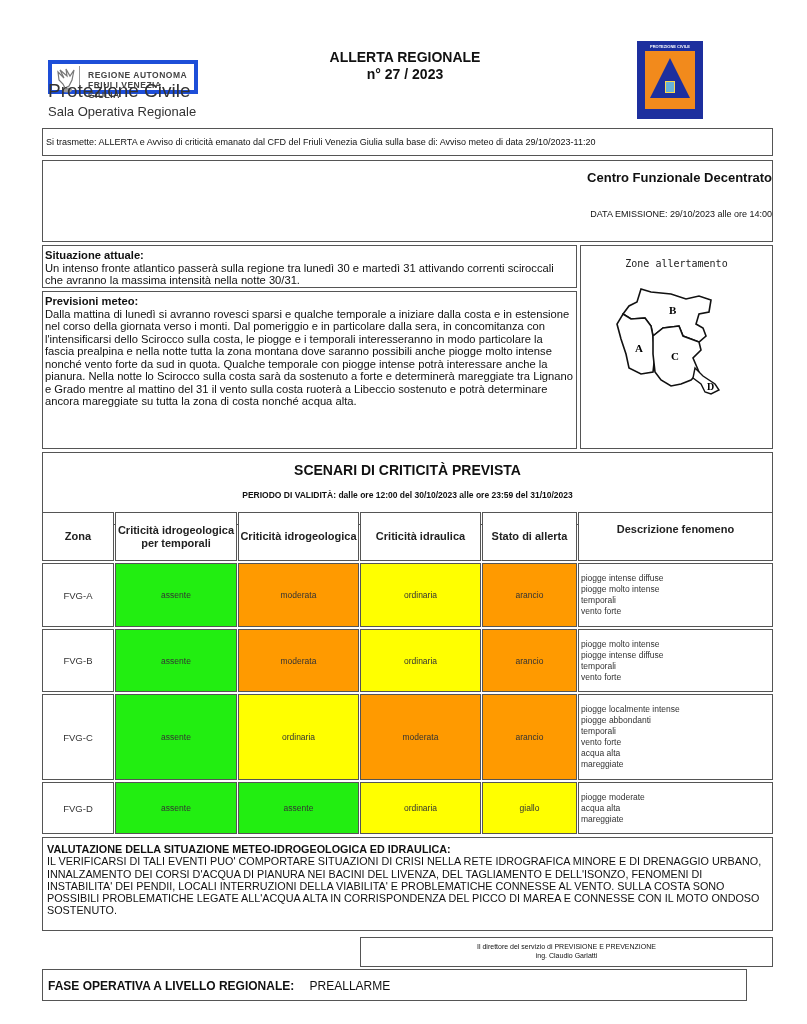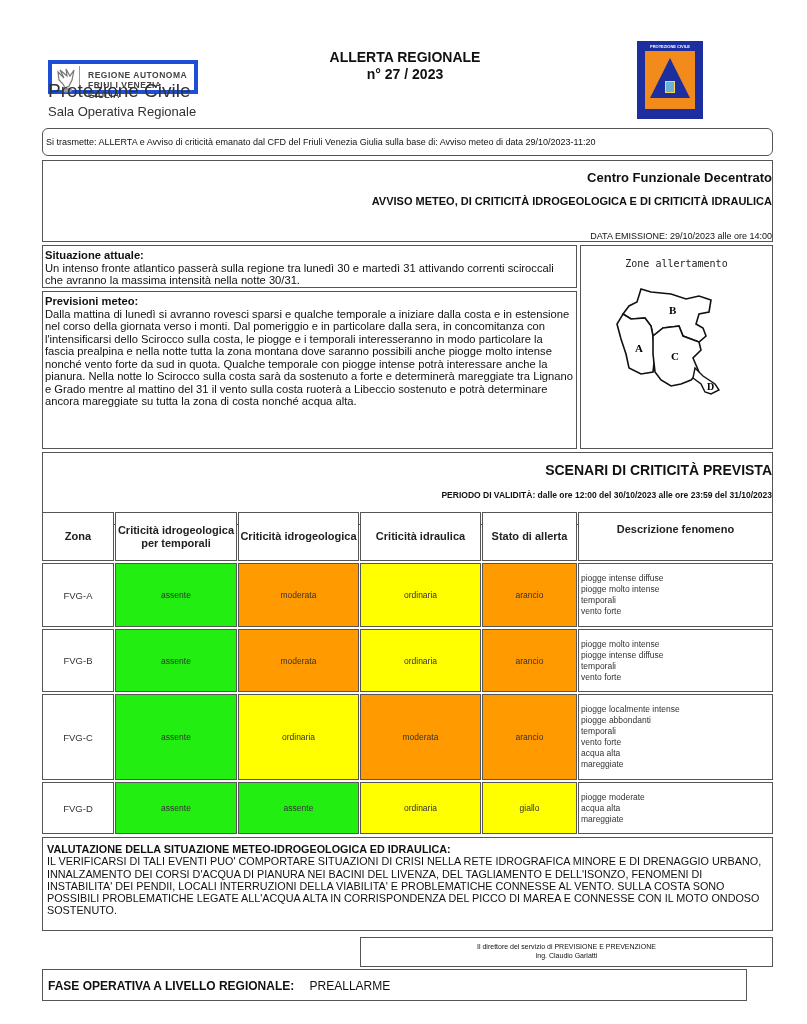--- a/index.html
+++ b/index.html
@@ -16,35 +16,35 @@
   .logo-pc { position: absolute; left: 0; top: 36px; font-size: 19px; color: #333; white-space: nowrap; }
   .logo-sala { position: absolute; left: 0; top: 60px; font-size: 13px; color: #333; white-space: nowrap; }
 
   .title-block { left: 240px; top: 49px; width: 330px; text-align: center; font-weight: bold; font-size: 14px; line-height: 17px; }
 
   .logo-right { left: 637px; top: 41px; width: 66px; height: 78px; background: #1d2f9e; }
   .logo-right .sq { position: absolute; left: 8px; top: 10px; width: 50px; height: 58px; background: #f28a1c; }
   .logo-right .tri { position: absolute; left: 13px; top: 17px; width: 0; height: 0; border-left: 20px solid transparent; border-right: 20px solid transparent; border-bottom: 40px solid #1d2f9e; }
   .logo-right .txt { position: absolute; left: 0; top: 3px; width: 66px; text-align: center; font-size: 4px; color: #fff; font-weight: bold; }
   .logo-right .shield { position: absolute; left: 28px; top: 40px; width: 10px; height: 12px; background: #6ab2d8; border: 1px solid #ffd94a; }
-  .trasmette { left: 42px; top: 128px; width: 731px; height: 28px; padding: 8px 0 0 3px; font-size: 9px; border-radius: 6px; }
+  .trasmette { left: 42px; top: 128px; width: 731px; height: 28px; padding: 8px 0 0 3px; font-size: 9px; }
 
   .cfd { left: 42px; top: 160px; width: 731px; height: 82px; text-align: right; }
   .cfd .t1 { font-weight: bold; font-size: 13px; margin-top: 9px; }
   .cfd .t2 { font-weight: bold; font-size: 11px; margin-top: 10px; }
   .cfd .t3 { font-size: 9px; margin-top: 24px; }
 
   .situazione { left: 42px; top: 245px; width: 535px; height: 43px; padding: 3px 2px; font-size: 11.2px; line-height: 12.5px; }
   .previsioni { left: 42px; top: 291px; width: 535px; height: 158px; padding: 3px 2px; font-size: 11.2px; line-height: 12.5px; }
   .bold { font-weight: bold; }
 
   .map { left: 580px; top: 245px; width: 193px; height: 204px; }
   .map .label { position: absolute; top: 12px; left: 0; width: 100%; text-align: center; font-family: "DejaVu Sans Mono", monospace; font-size: 10px; color: #222; }
 
-  .scenari { left: 42px; top: 452px; width: 731px; height: 73px; text-align: right; }
+  .scenari { left: 42px; top: 452px; width: 731px; height: 73px; text-align: center; }
   .scenari .t1 { font-weight: bold; font-size: 14px; margin-top: 9px; }
   .scenari .t2 { font-weight: bold; font-size: 8.5px; margin-top: 12px; }
 
   .cell { position: absolute; border: 1.5px solid #555; display: flex; align-items: center; justify-content: center; text-align: center; font-size: 8.5px; color: #333; }
   .hcell { font-weight: bold; font-size: 11px; line-height: 13px; color: #222; background: #fff; }
   .zcell { background: #fff; font-size: 9.5px; }
   .dcell { background: #fff; justify-content: flex-start; text-align: left; font-size: 8.5px; line-height: 11px; padding-left: 2px; }
   .dcell ul { list-style: none; }
 
   .valutazione { left: 42px; top: 837px; width: 731px; height: 94px; padding: 5px 4px; font-size: 10.8px; line-height: 12.3px; }
@@ -82,21 +82,20 @@
   <div class="txt">PROTEZIONE CIVILE</div>
   <div class="sq"></div>
   <div class="tri"></div>
   <div class="shield"></div>
 </div>
 
 <div class="box trasmette">Si trasmette: ALLERTA e Avviso di criticità emanato dal CFD del Friuli Venezia Giulia sulla base di: Avviso meteo di data 29/10/2023-11:20</div>
 
 <div class="box cfd">
   <div class="t1">Centro Funzionale Decentrato</div>
-  <div class="t2">AVVISO METEO, DI CRITICITÀ IDROGEOLOGICA E DI CRITICITÀ IDRAULICA</div>
   <div class="t3">DATA EMISSIONE: 29/10/2023 alle ore 14:00</div>
 </div>
 
 <div class="box situazione">
   <div class="bold">Situazione attuale:</div>
   <div>Un intenso fronte atlantico passerà sulla regione tra lunedì 30 e martedì 31 attivando correnti sciroccali che avranno la massima intensità nella notte 30/31.</div>
 </div>
 
 <div class="box previsioni">
   <div class="bold">Previsioni meteo:</div>

